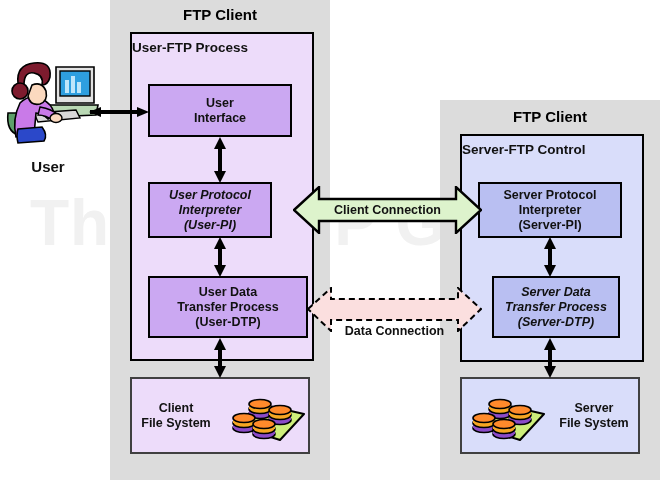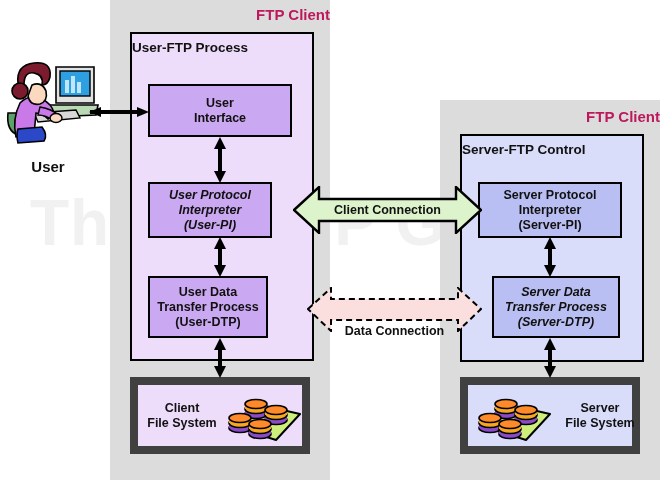--- a/index.html
+++ b/index.html
@@ -25,24 +25,24 @@
   }
 
   
   .panel{position:absolute;background:#dcdcdc;z-index:1;}
   #client-panel{left:110px;top:0px;width:220px;height:480px;}
   #server-panel{left:440px;top:100px;width:220px;height:380px;}
 
   .panel-title{
     position:absolute;
     width:100%;
-    text-align:right;
+    text-align:center;
     font-size:15px;
     font-weight:bold;
-    color:#be185d;
+    color:#000000;
     z-index:4;
   }
   #client-title{left:110px;top:6px;width:220px;}
   #server-title{left:440px;top:108px;width:220px;}
 
   
   .process-box{
     position:absolute;
     border:2px solid #000;
     z-index:3;
@@ -74,33 +74,34 @@
     line-height:15px;
     color:#111;
     z-index:4;
     box-sizing:border-box;
   }
   .block.purple{background:#cba8f2;}
   .block.blue{background:#b9bff2;}
 
   #user-interface{left:148px;top:84px;width:144px;height:53px;}
   #user-pi{left:148px;top:182px;width:124px;height:56px;font-style:italic;}
-  #user-dtp{left:148px;top:276px;width:120px;height:62px;}
+  #user-dtp{left:148px;top:276px;width:160px;height:62px;}
 
   #server-pi{left:478px;top:182px;width:144px;height:56px;}
   #server-dtp{left:492px;top:276px;width:128px;height:62px;font-style:italic;}
 
   
   .fs-box{
     position:absolute;
-    border:8px solid #404040;
+    border:2px solid #404040;
     z-index:4;
     display:flex;
     align-items:center;
     box-sizing:border-box;
+    justify-content:space-between;
   }
   #client-fs{left:130px;top:377px;width:180px;height:77px;background:#eddcfa;}
   #server-fs{left:460px;top:377px;width:180px;height:77px;background:#d9ddfa;}
 
   .fs-label{
     font-size:12.5px;font-weight:bold;line-height:15px;color:#111;
     text-align:center;flex:0 0 auto;width:88px;
   }
   .fs-icon{flex:0 0 auto;width:78px;height:60px;position:relative;}
 

